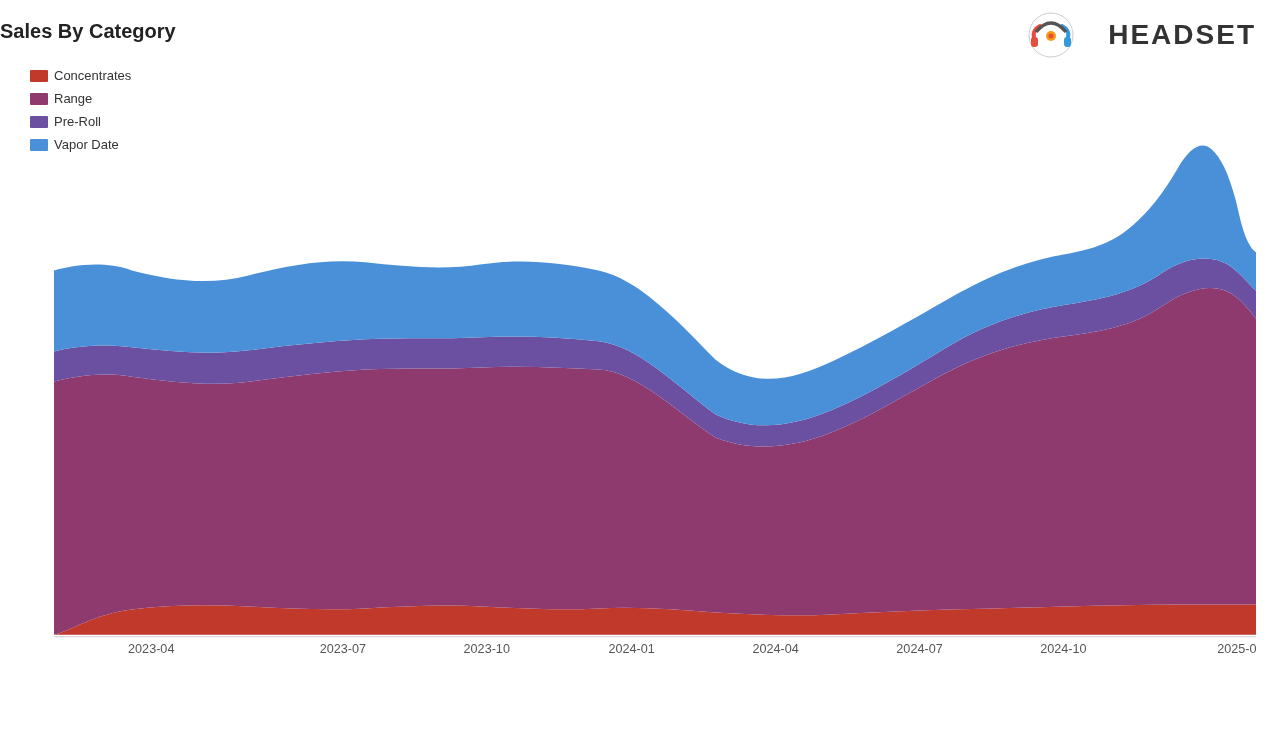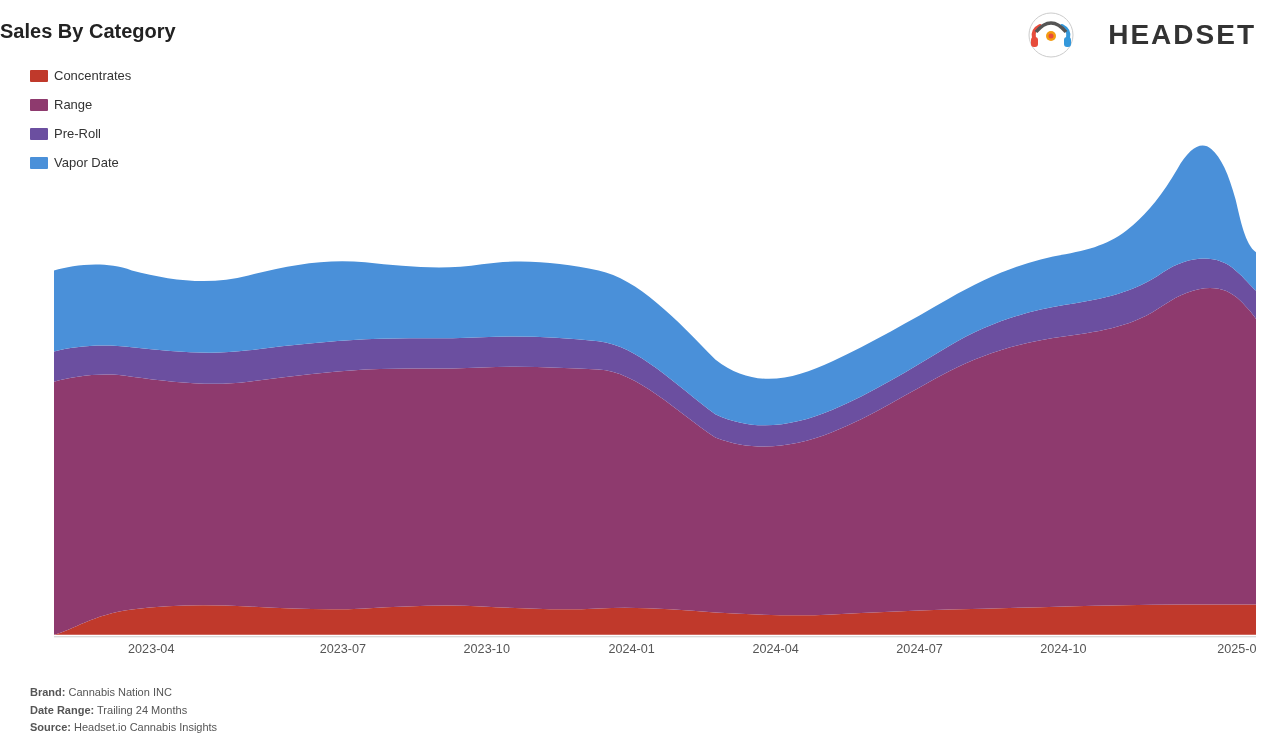--- a/index.html
+++ b/index.html
@@ -44,21 +44,21 @@
       top: 20px;
       left: 0;
       right: 0;
     }
     .legend {
       position: absolute;
       top: 68px;
       left: 30px;
       display: flex;
       flex-direction: column;
-      gap: 14px;
+      gap: 8px;
     }
     .legend-item {
       display: flex;
       align-items: center;
       gap: 6px;
       font-size: 13px;
       color: #333;
     }
     .legend-swatch {
       width: 18px;
@@ -242,28 +242,14 @@
       <text x="297" y="578" text-anchor="middle" font-size="13" fill="#555">2023-07</text>
       <text x="445" y="578" text-anchor="middle" font-size="13" fill="#555">2023-10</text>
       <text x="594" y="578" text-anchor="middle" font-size="13" fill="#555">2024-01</text>
       <text x="742" y="578" text-anchor="middle" font-size="13" fill="#555">2024-04</text>
       <text x="890" y="578" text-anchor="middle" font-size="13" fill="#555">2024-07</text>
       <text x="1038" y="578" text-anchor="middle" font-size="13" fill="#555">2024-10</text>
       <text x="1220" y="578" text-anchor="middle" font-size="13" fill="#555">2025-01</text>
     </svg>
   </div>
 
-  <div class="footer-info">
-    <div>
-      <span class="label">Brand:</span>
-      <span>Cannabis Nation INC</span>
-    </div>
-    <div>
-      <span class="label">Date Range:</span>
-      <span>Trailing 24 Months</span>
-    </div>
-    <div>
-      <span class="label">Source:</span>
-      <span>Headset.io Cannabis Insights</span>
-    </div>
-  </div>
 
 </div>
 
 </body></html>

